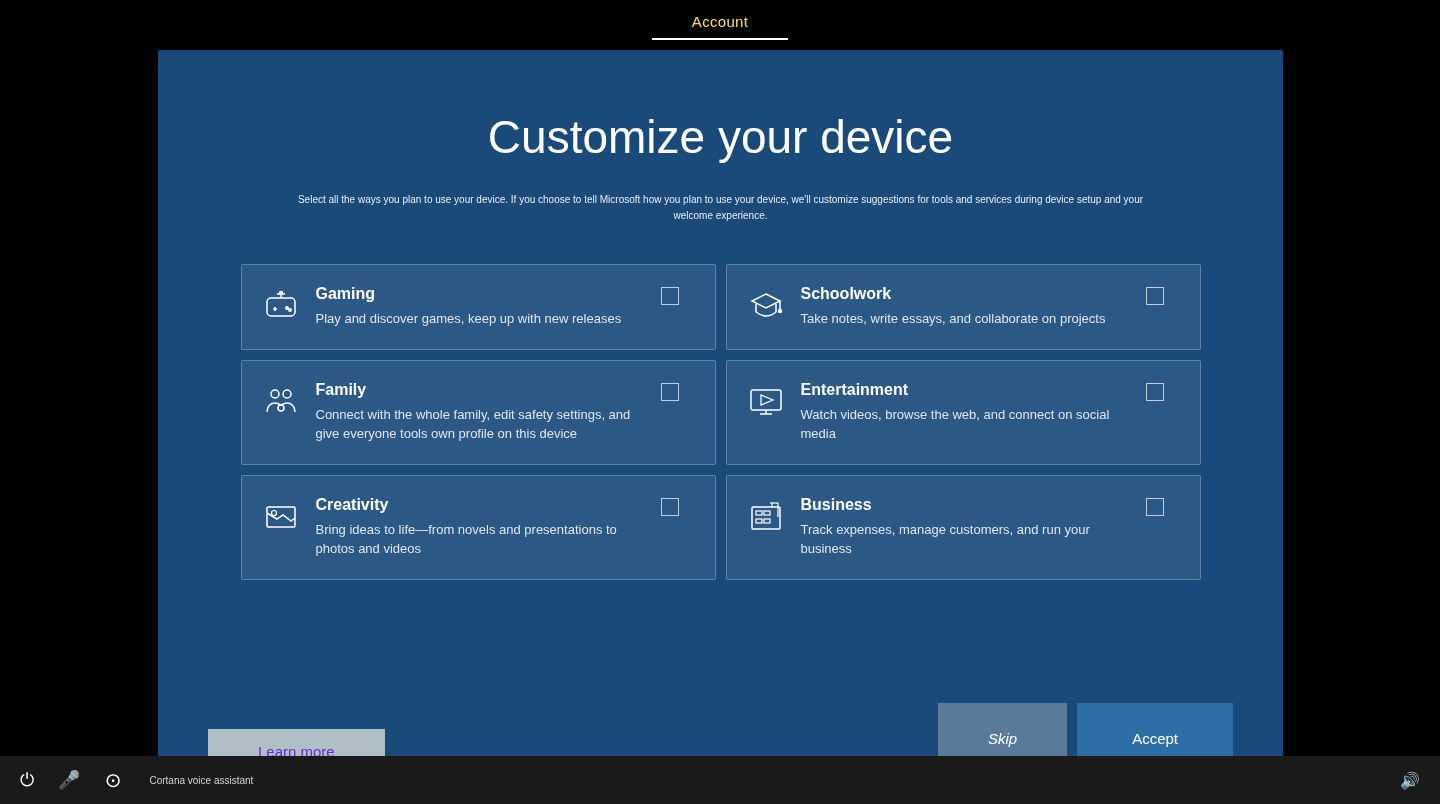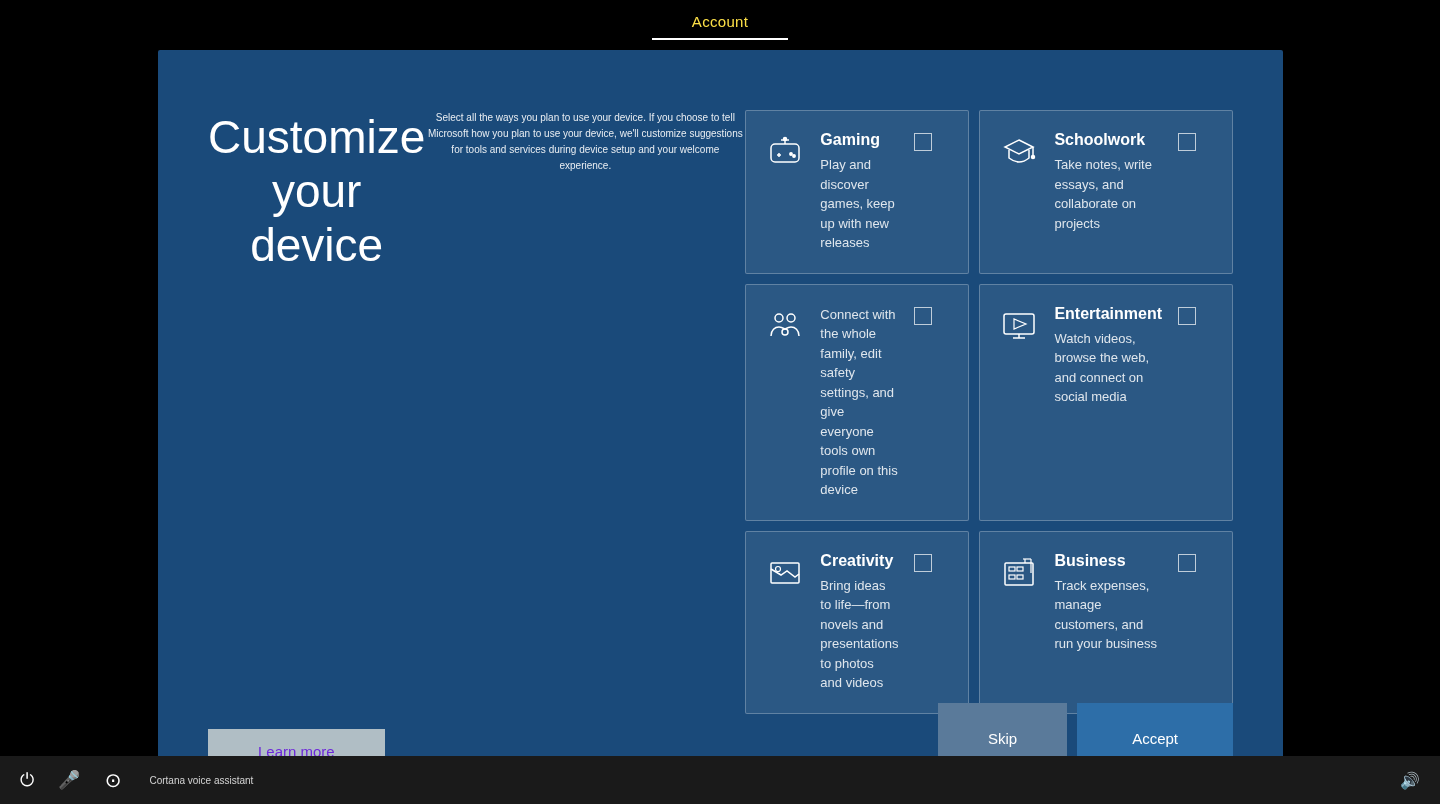--- a/index.html
+++ b/index.html
@@ -39,22 +39,22 @@
     
     .main-window {
       position: absolute;
       top: 50px;
       left: 158px;
       width: 1125px;
       height: 714px;
       background: #1a4a7a;
       border-radius: 2px;
       display: flex;
-      flex-direction: row;
-      align-items: flex-start;
+      flex-direction: column;
+      align-items: center;
       padding: 60px 50px 40px 50px;
     }
 
     .page-title {
       color: #fff;
       font-size: 46px;
       font-weight: 300;
       margin-bottom: 28px;
       text-align: center;
     }
@@ -162,20 +162,21 @@
     }
 
     .btn-skip {
       background: #5a7a9a;
       color: #fff;
       border: none;
       padding: 14px 50px;
       font-size: 15px;
       cursor: pointer;
       font-family: inherit;
+      font-style: italic;
     }
 
     .btn-accept {
       background: #2d6ea8;
       color: #fff;
       border: none;
       padding: 27px 55px;
       font-size: 15px;
       cursor: pointer;
       font-family: inherit;
@@ -274,20 +275,21 @@
           <circle cx="12" cy="10" r="4" stroke="white" stroke-width="1.5" fill="none"></circle>
           <circle cx="24" cy="10" r="4" stroke="white" stroke-width="1.5" fill="none"></circle>
           <circle cx="18" cy="24" r="3" stroke="white" stroke-width="1.5" fill="none"></circle>
           <path d="M4 28 C4 22 8 19 12 19" stroke="white" stroke-width="1.5" fill="none"></path>
           <path d="M20 28 C20 22 16 19 12 19" stroke="white" stroke-width="1.5" fill="none" opacity="0"></path>
           <path d="M24 19 C28 19 32 22 32 28" stroke="white" stroke-width="1.5" fill="none"></path>
           <path d="M12 19 C14 19 16 20 18 21 C20 20 22 19 24 19" stroke="white" stroke-width="1.5" fill="none"></path>
         </svg>
       </div>
       <div class="card-content">
+        <div class="card-title">Family</div>
         <div class="card-desc">Connect with the whole family, edit safety settings, and give everyone tools own profile on this device</div>
       </div>
       <div class="card-checkbox"></div>
     </div>
 
     <div class="card">
       <div class="card-icon">
         <svg viewBox="0 0 36 36" xmlns="http://www.w3.org/2000/svg">
           <rect x="3" y="6" width="30" height="20" rx="2" stroke="white" stroke-width="1.5" fill="none"></rect>
           <line x1="12" y1="30" x2="24" y2="30" stroke="white" stroke-width="1.5"></line>

